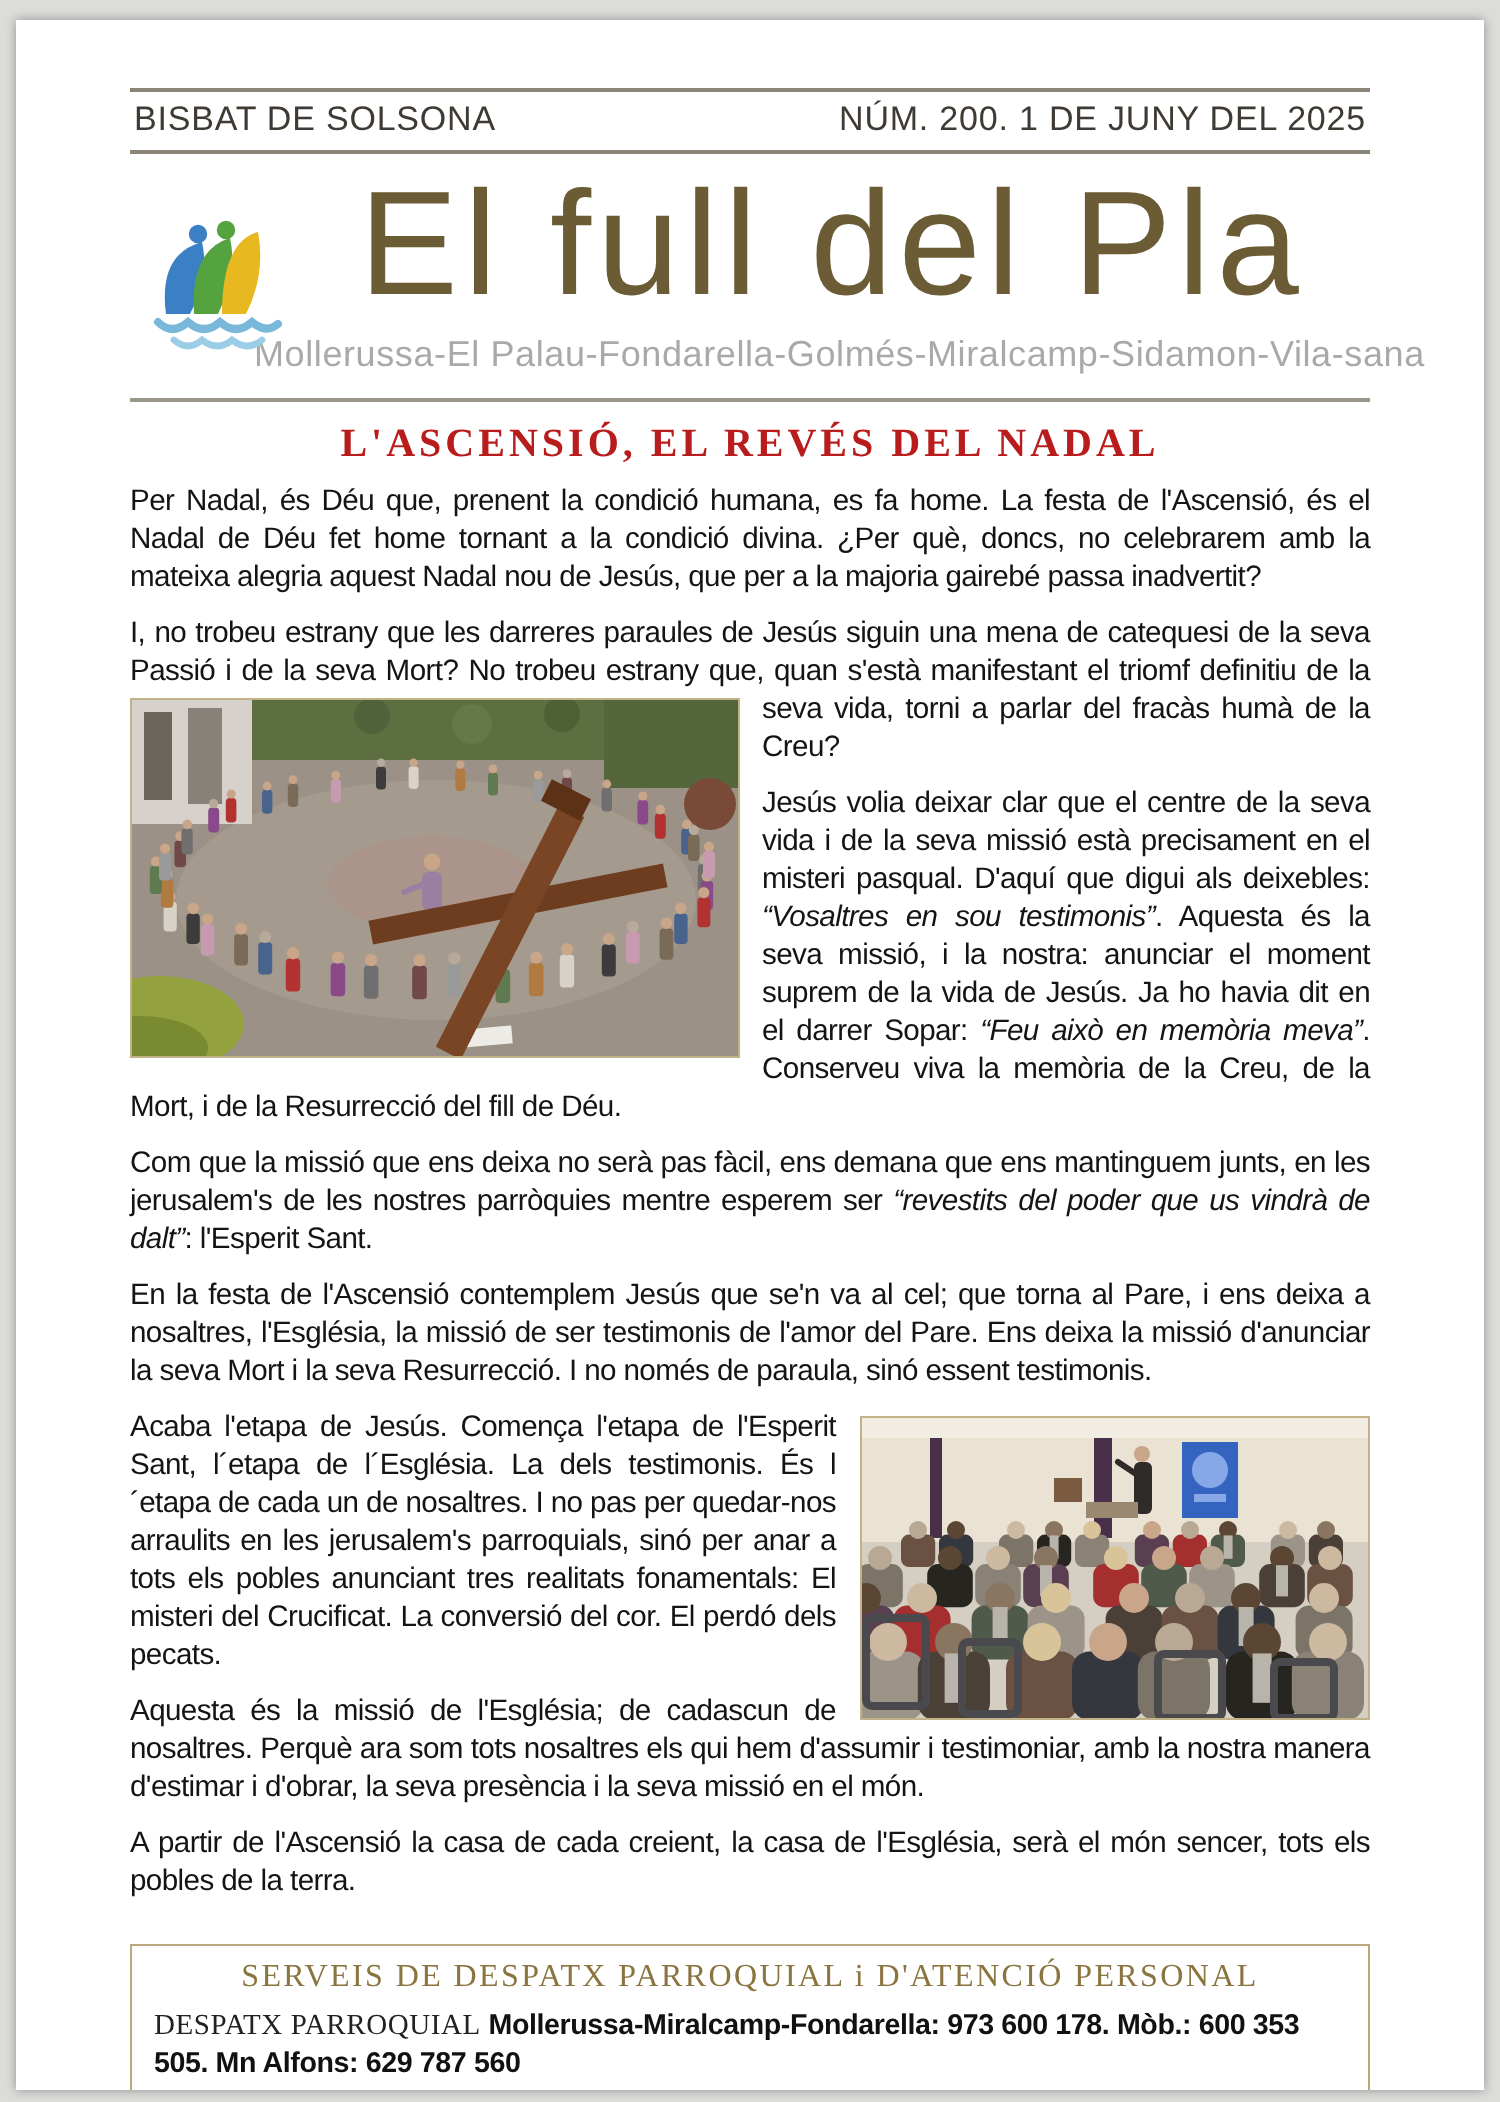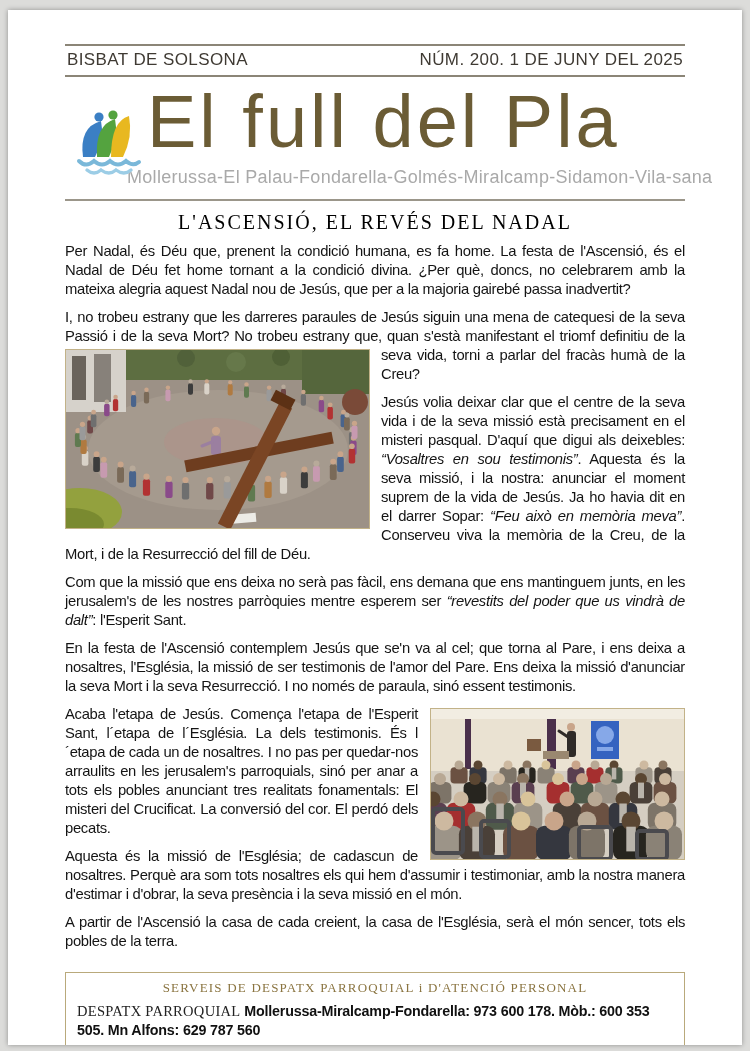--- a/index.html
+++ b/index.html
@@ -19,51 +19,51 @@
   .rule{border:none;border-top:2px solid #8b8577;margin:0;}
   .rule.thin{border-top:2px solid #9b968a;}
   .mast-row{
     display:flex;justify-content:space-between;align-items:flex-start;
     padding:4px 2px 5px 2px;
     font-size:17px;letter-spacing:.4px;color:#3f3a33;
   }
   .masthead{position:relative;height:120px;margin-top:2px;}
   .logo{position:absolute;left:-16px;top:-4px;width:136px;height:126px;z-index:2;}
   .nl-title{
-    margin-left:82px;
+    margin-left:82px;text-align:center;
     font-family:"Liberation Sans", sans-serif;font-weight:100;
     font-size:74px;line-height:86px;letter-spacing:3px;color:#6b5c35;
     white-space:nowrap;
   }
   .nl-subtitle{
     margin-left:62px;text-align:right;margin-top:2px;
     font-weight:300;font-size:18px;letter-spacing:.3px;color:#a9a9a9;
     white-space:nowrap;
   }
   .article-title{
     margin:10px 0 8px 0;text-align:center;
-    font-family:"Liberation Serif", serif;font-weight:normal;
-    font-size:20px;letter-spacing:2px;color:#000000;
+    font-family:"Liberation Serif", serif;font-weight:bold;
+    font-size:20px;letter-spacing:2px;color:#b91c1c;
   }
   .article-body{font-size:14.8px;line-height:19px;color:#141414;text-align:justify;letter-spacing:-0.3px;}
   .article-body p{margin:0 0 9px 0;}
   .article-body::after{content:"";display:block;clear:both;}
   em{font-style:italic;}
   .photo{display:block;border:1px solid #c2b288;box-sizing:border-box;background:#9c9186;}
   .photo svg{display:block;}
   .photo1{float:left;width:305px;height:180px;margin:3px 11px 4px 0;}
   .photo2{float:right;width:255px;height:152px;margin:3px 0 5px 12px;}
   .services-box{
     margin-top:12px;border:1.5px solid #b9a97b;
     padding:5px 11px 3px 11px;height:108px;overflow:hidden;
     box-sizing:content-box;
   }
   .services-title{
     text-align:center;font-family:"Liberation Serif", serif;
-    font-size:13px;letter-spacing:1.2px;color:#8a7440;margin:2px 0 6px 0;
+    font-size:16px;letter-spacing:1.2px;color:#8a7440;margin:2px 0 6px 0;
   }
   .svc-line{font-size:14.3px;line-height:19px;letter-spacing:-0.2px;color:#111;}
   .svc-label{font-family:"Liberation Serif", serif;font-size:14.5px;letter-spacing:.3px;color:#222;}
   .svc-value{font-weight:bold;}
 </style>
 </head>
 <body>
 
 <div class="page">
   <div class="inner">

